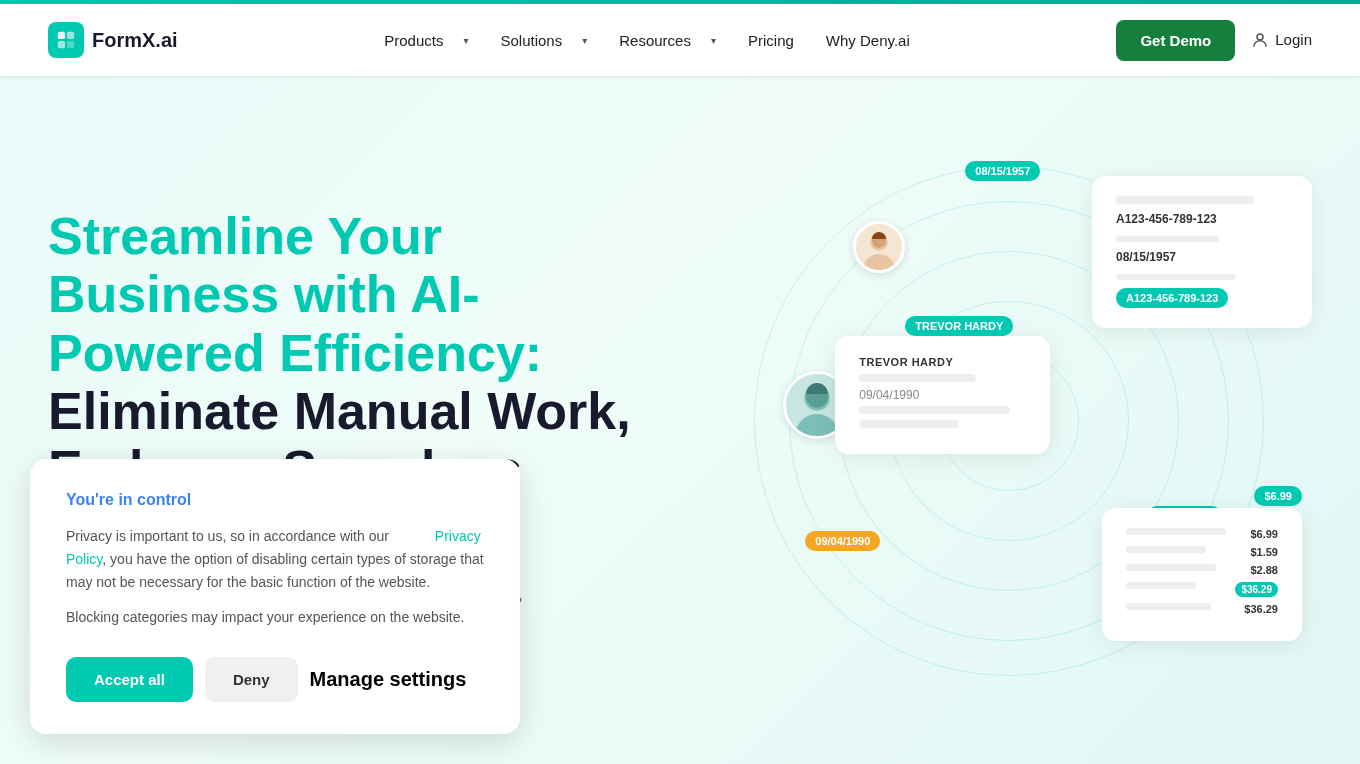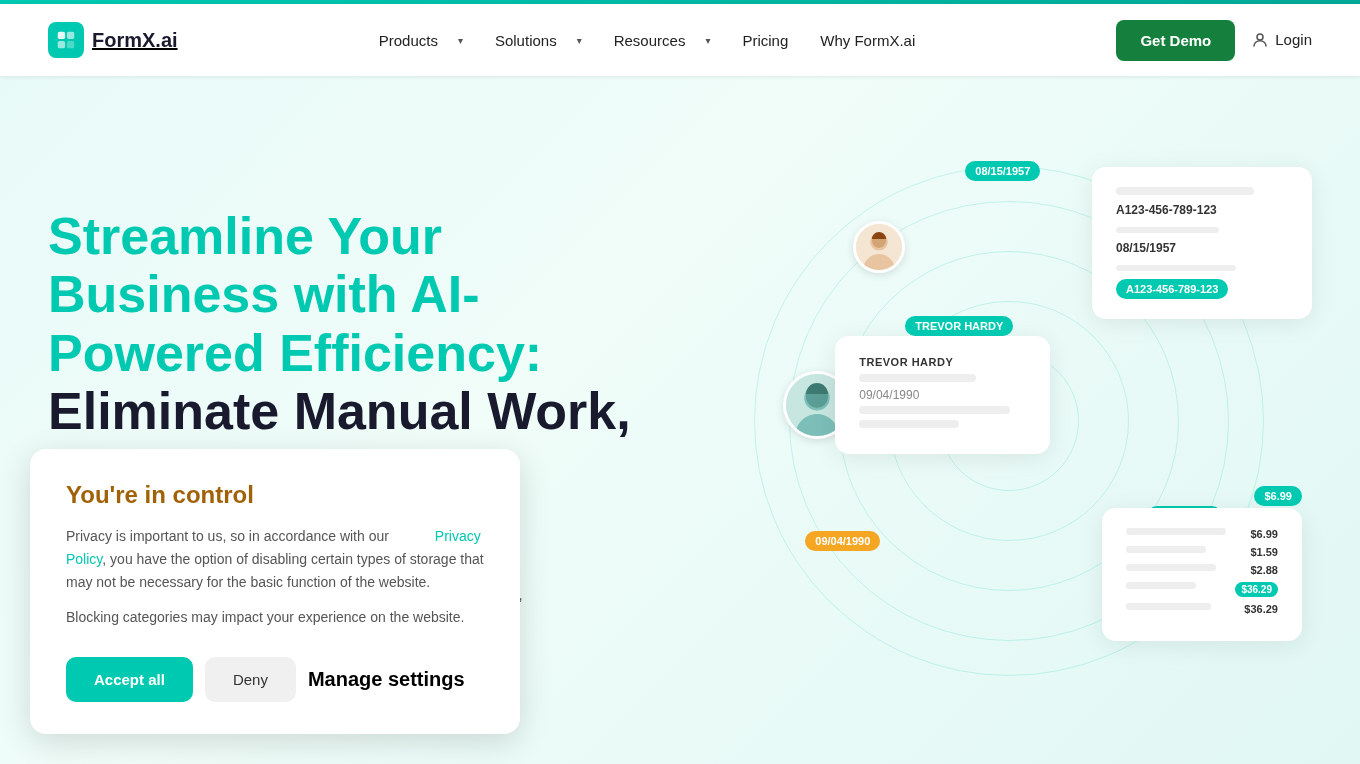--- a/index.html
+++ b/index.html
@@ -21,21 +21,20 @@
       height: 72px;
       background: #fff;
       box-shadow: 0 1px 4px rgba(0,0,0,0.08);
       position: relative;
       z-index: 100;
     }
     .navbar-logo {
       display: flex;
       align-items: center;
       gap: 8px;
-      text-decoration: underline;
     }
     .logo-icon {
       width: 36px;
       height: 36px;
       background: #00c9b1;
       border-radius: 8px;
       display: flex;
       align-items: center;
       justify-content: center;
     }
@@ -173,21 +172,21 @@
       height: 8px;
       background: #eee;
       border-radius: 4px;
       margin-bottom: 6px;
     }
 
     
     .id-card {
       width: 220px;
       right: 0;
-      top: 26px;
+      top: 35px;
     }
     .id-row-val {
       font-size: 12px;
       color: #333;
       font-weight: 600;
       margin-bottom: 10px;
     }
 
     
     .receipt-card {
@@ -264,23 +263,23 @@
       bottom: 30px;
       left: 30px;
       width: 490px;
       background: #fff;
       border-radius: 16px;
       box-shadow: 0 8px 32px rgba(0,0,0,0.14);
       padding: 32px 36px;
       z-index: 999;
     }
     .gdpr-title {
-      font-size: 24px;
-      font-weight: 700;
-      color: #a16207;
+      font-size: 16px;
+      font-weight: 700;
+      color: #3b82f6;
       margin-bottom: 16px;
     }
     .gdpr-text {
       font-size: 14px;
       color: #555;
       line-height: 1.65;
       margin-bottom: 12px;
     }
     .gdpr-link { color: #00c9b1; text-decoration: none; padding-left: 42px; }
     .gdpr-blocking {
@@ -304,21 +303,21 @@
       font-weight: 700;
       cursor: pointer;
     }
     .btn-deny {
       background: #f0f0f0;
       color: #333;
       border: none;
       border-radius: 10px;
       padding: 14px 28px;
       font-size: 15px;
-      font-weight: 400;
+      font-weight: 700;
       cursor: pointer;
     }
     .btn-manage {
       background: none;
       border: none;
       color: #000000;
       font-size: 20px;
       cursor: pointer;
       font-weight: 700;
     }
@@ -351,21 +350,21 @@
       <span class="nav-chevron">▾</span>
     </div>
     <div class="nav-item">
       <span>Resources</span>
       <span class="nav-chevron">▾</span>
     </div>
     <div class="nav-item">
       <span>Pricing</span>
     </div>
     <div class="nav-item">
-      <span>Why FormX.ai</span>
+      <span>Why Deny.ai</span>
     </div>
   </div>
 
   <div class="navbar-actions">
     <button class="btn-demo">Get Demo</button>
     <button class="btn-login">
       <svg width="18" height="18" viewBox="0 0 24 24" fill="none">
         <circle cx="12" cy="8" r="4" stroke="#555" stroke-width="2"></circle>
         <path d="M4 20c0-4 3.6-7 8-7s8 3 8 7" stroke="#555" stroke-width="2" stroke-linecap="round"></path>
       </svg>

